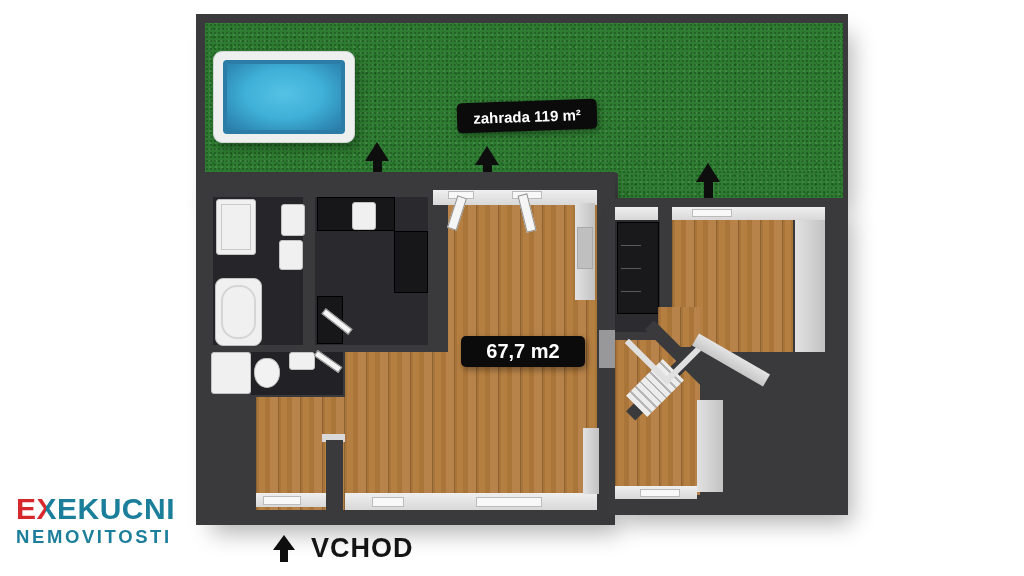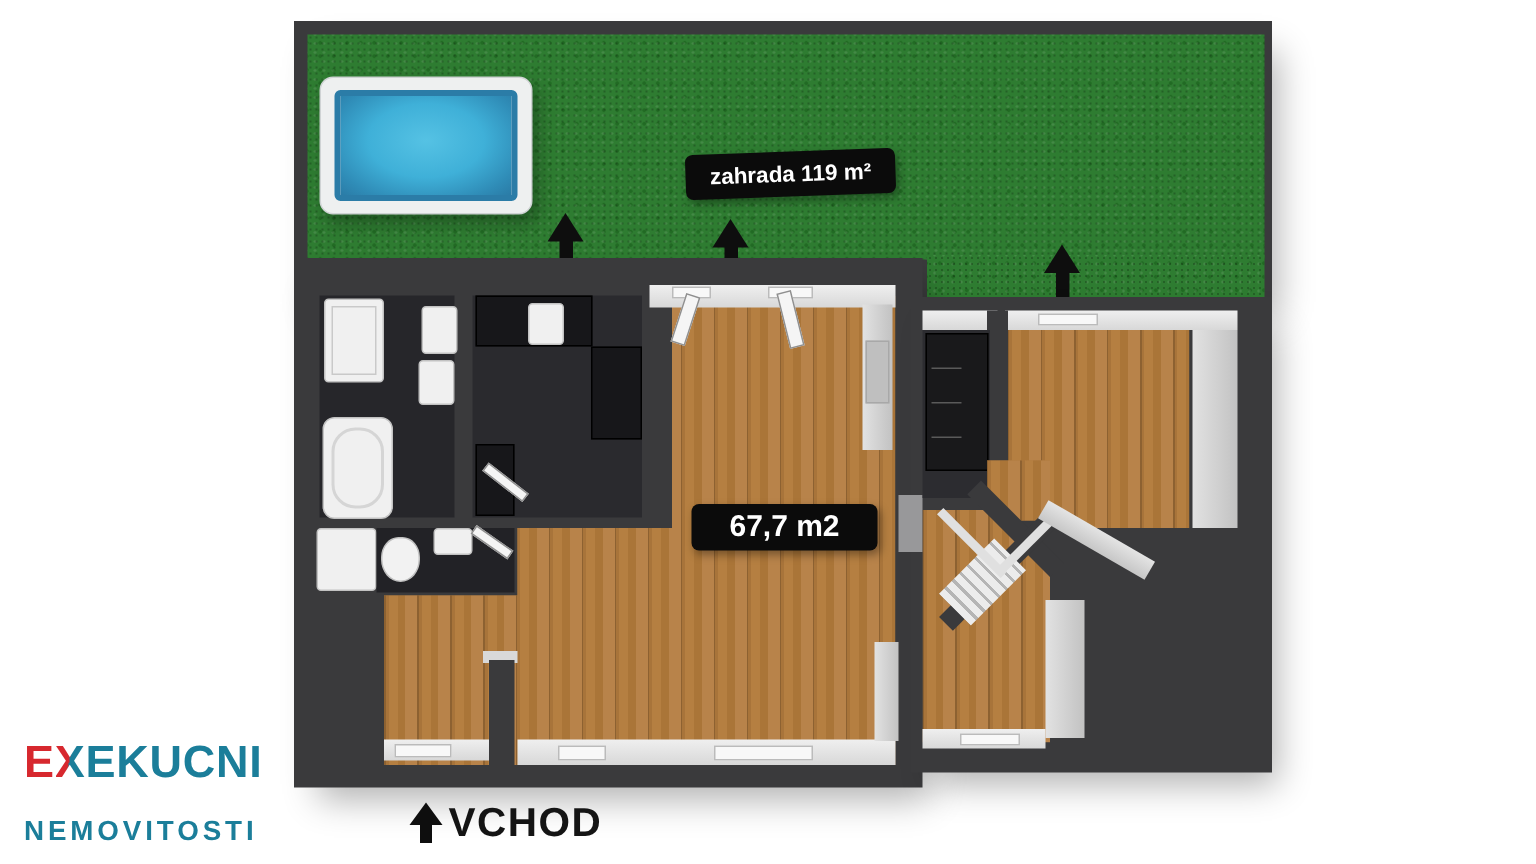--- a/index.html
+++ b/index.html
@@ -26,33 +26,33 @@
   .steps{background:repeating-linear-gradient(0deg,#ececec 0 5px,#b5b5b5 5px 7px);}
   .shadowed{box-shadow:10px 14px 22px -6px rgba(0,0,0,.30);}
   
   .plate{background:#0b0b0b;border-radius:5px;color:#fff;font-weight:bold;
          display:flex;align-items:center;justify-content:center;box-shadow:2px 3px 6px rgba(0,0,0,.35);}
   
   .arrow-up{display:flex;flex-direction:column;align-items:center;}
   .arrow-up .head{width:0;height:0;border-left:12px solid transparent;border-right:12px solid transparent;border-bottom:19px solid #0e0e0e;}
   .arrow-up .stem{width:9px;background:#0e0e0e;margin-top:-1px;}
   
-  #entrance{display:flex;align-items:center;gap:4px;}
+  #entrance{display:flex;align-items:center;gap:16px;}
   #entrance .head{width:0;height:0;border-left:11px solid transparent;border-right:11px solid transparent;border-bottom:15px solid #0e0e0e;}
   .vchod-arrow{display:flex;flex-direction:column;align-items:center;}
   .vchod-arrow .stem{width:8px;height:13px;background:#0e0e0e;margin-top:-1px;}
   #entrance .txt{font-size:27px;font-weight:800;color:#141414;letter-spacing:1px;}
   
   #logo{line-height:1;}
   #logo .l1{font-size:30px;font-weight:800;letter-spacing:.5px;text-align:center;}
   #logo .l1 .red{color:#d7282e;}
   #logo .l1 .x{background:linear-gradient(100deg,#d7282e 0 46%,#1b7e9a 46% 100%);
                -webkit-background-clip:text;background-clip:text;color:transparent;}
   #logo .l1 .teal{color:#1b7e9a;}
-  #logo .l2{margin-top:21px;font-size:18.5px;font-weight:700;letter-spacing:2.6px;color:#1b7e9a;}
+  #logo .l2{margin-top:4px;font-size:18.5px;font-weight:700;letter-spacing:2.6px;color:#1b7e9a;}
 </style>
 </head>
 <body>
 
 <div id="stage">
 
   <div class="abs dark shadowed" style="left:196px;top:14px;width:652px;height:190px;"></div>
   <div class="abs grass" style="left:205px;top:23px;width:638px;height:150px;"></div>
   <div class="abs grass" style="left:618px;top:170px;width:225px;height:28px;"></div>
 

